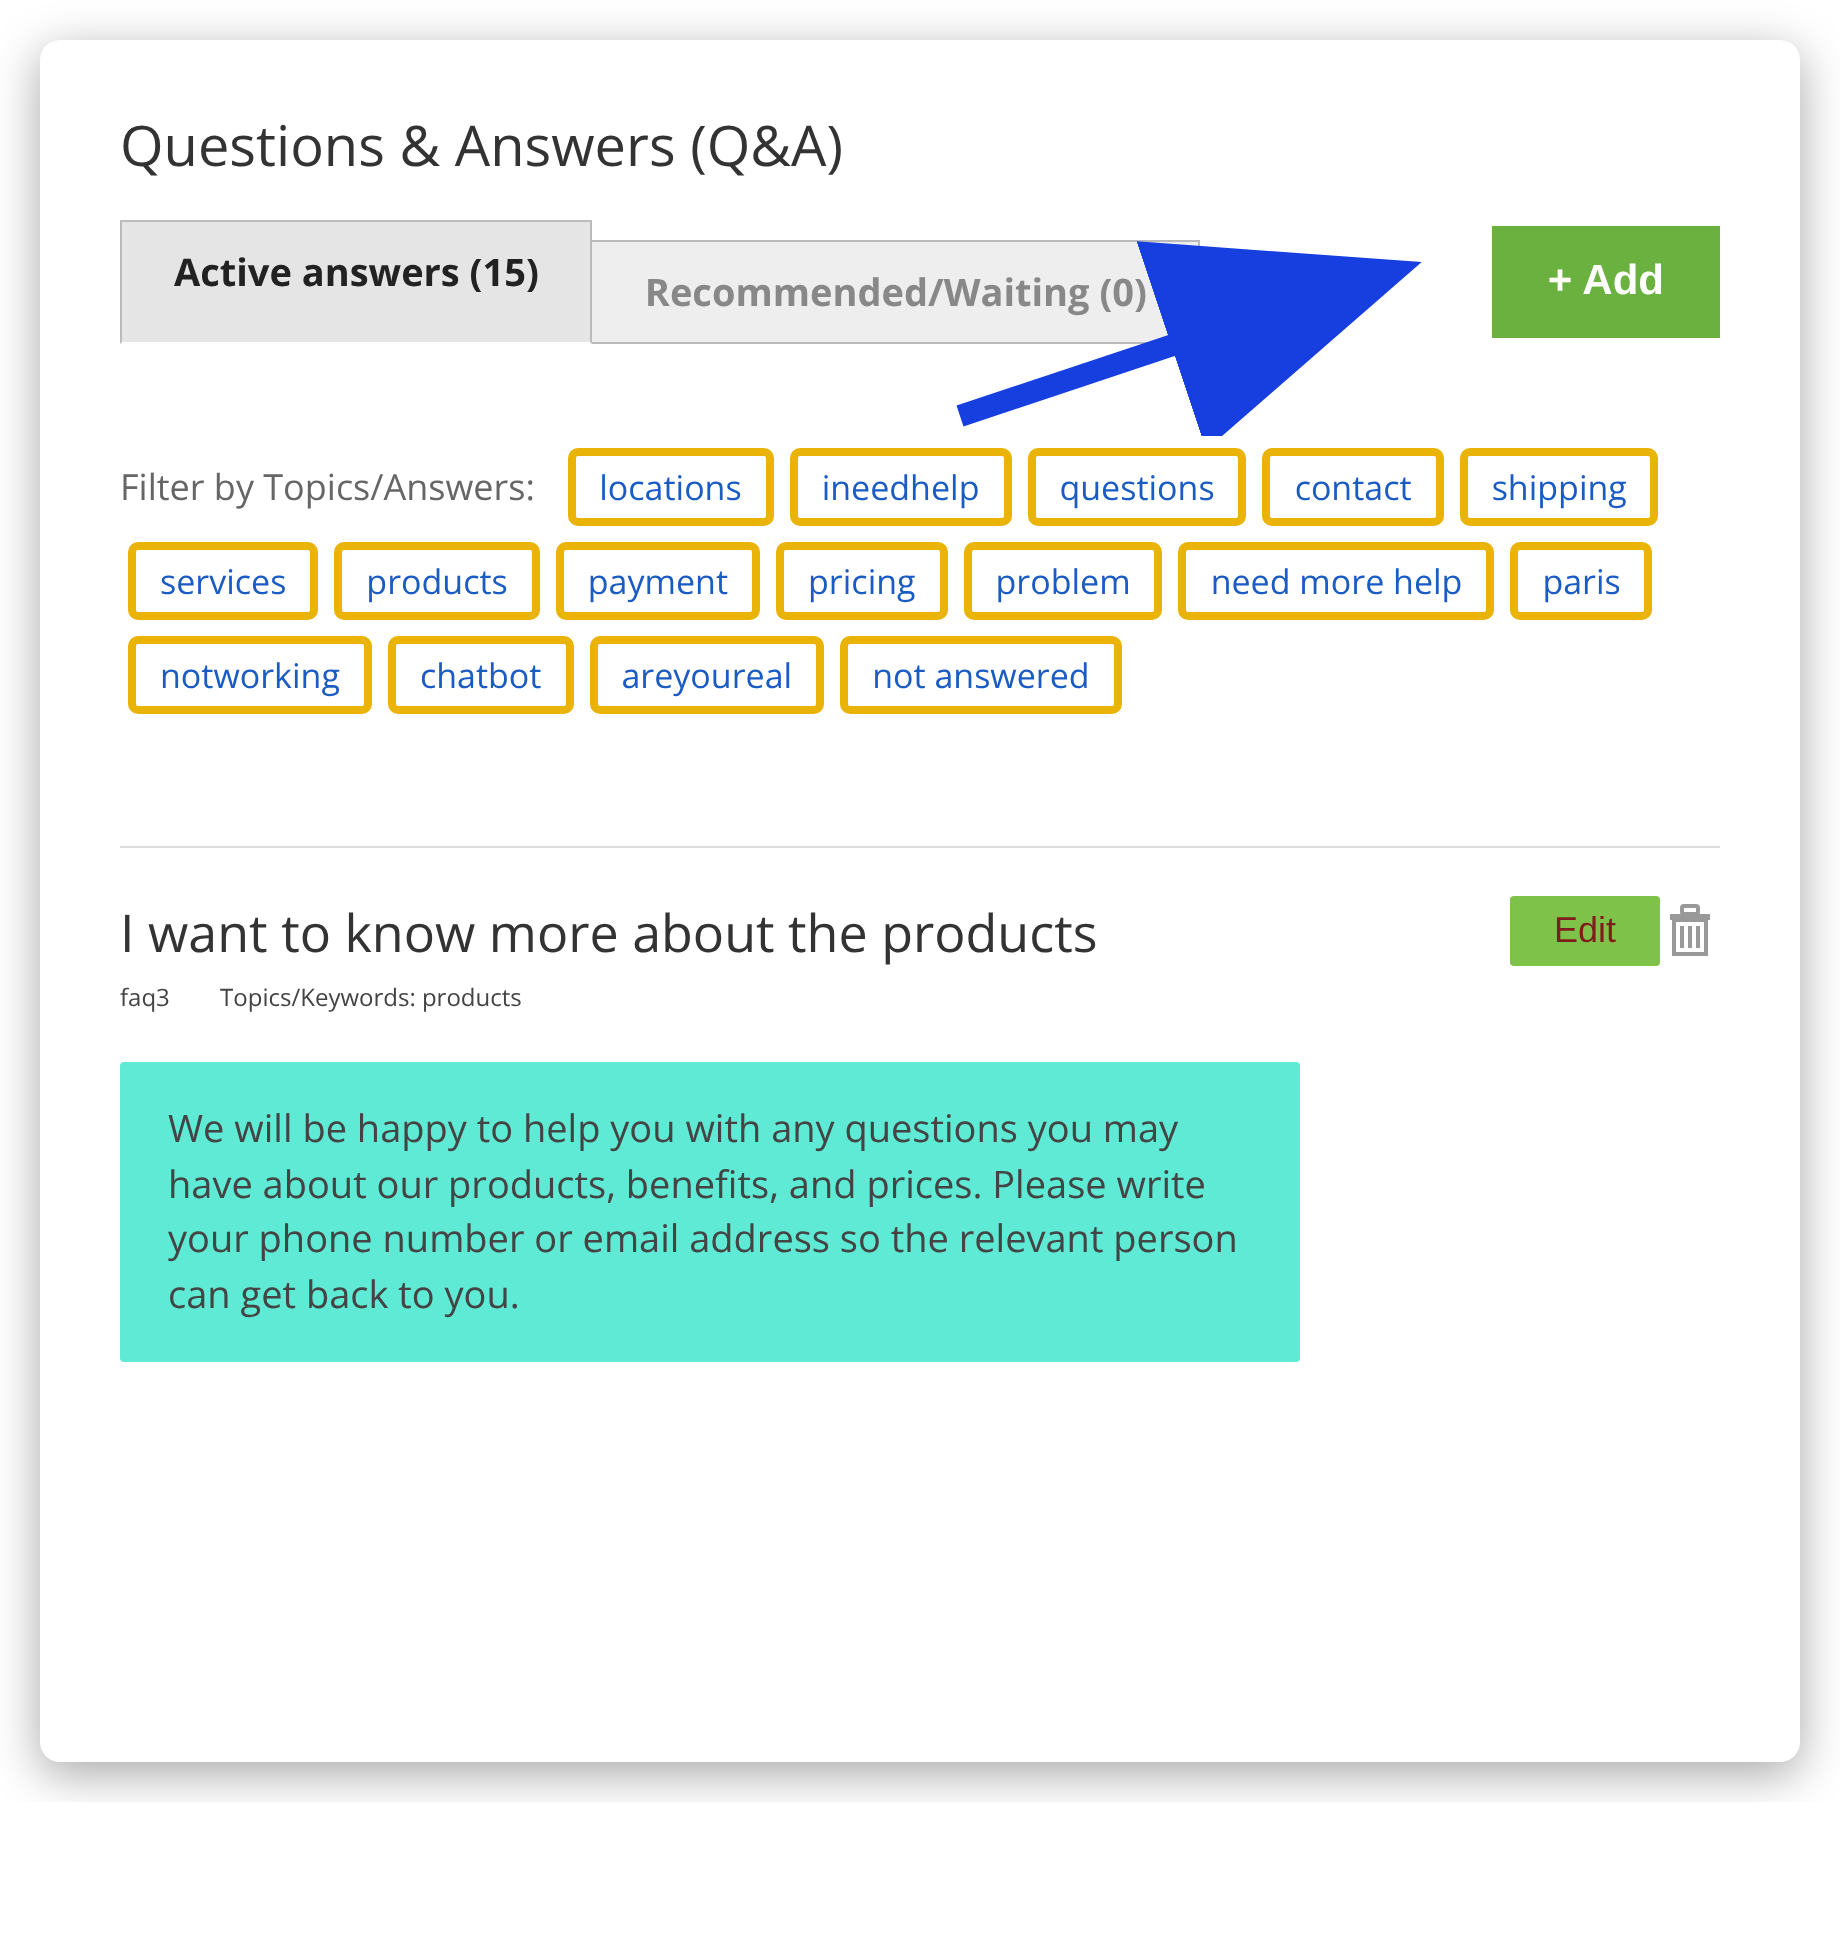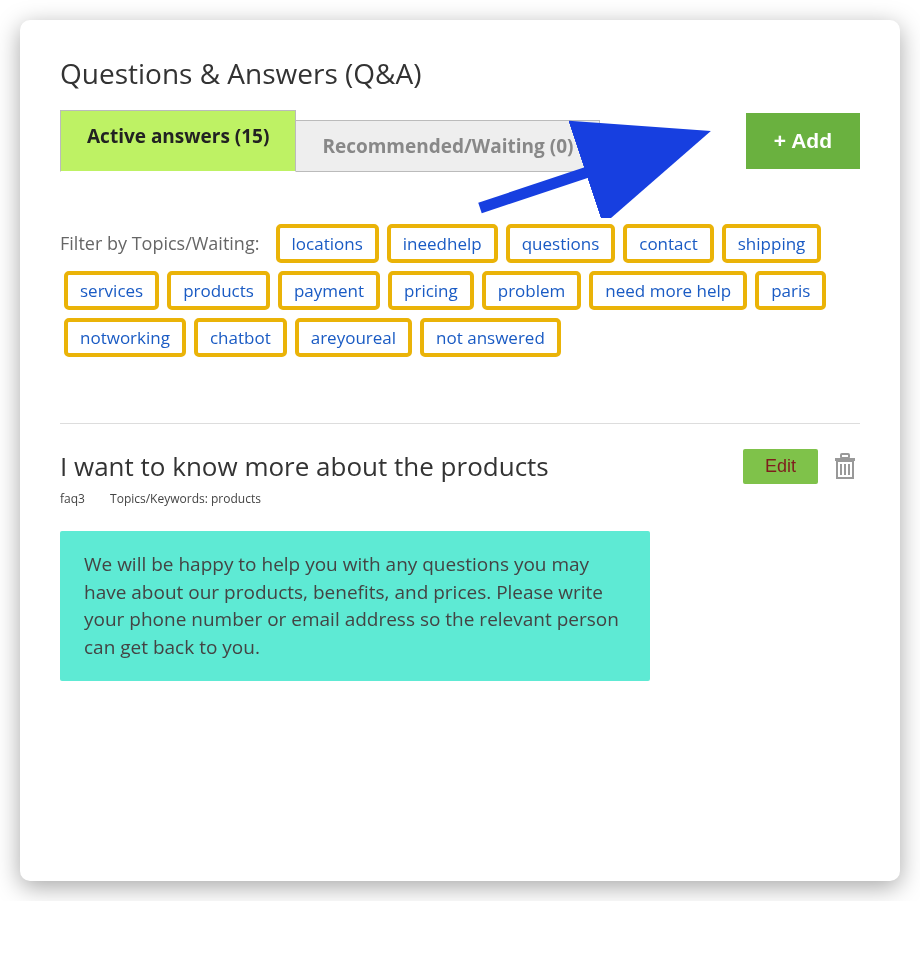--- a/index.html
+++ b/index.html
@@ -35,21 +35,21 @@
     border: 1px solid #bbb;
     padding: 12px 26px;
     font-size: 19px;
     font-weight: 700;
     cursor: pointer;
     background: #eeeeee;
     color: #888;
     position: relative;
   }
   .tab.active {
-    background: #bef264;
+    background: #e5e5e5;
     color: #222;
     border-bottom: 1px solid #fff;
     z-index: 2;
   }
   .tab:not(.active) {
     border-left: none;
     margin-top: 10px;
   }
   .add-btn {
     margin-left: auto;
@@ -92,22 +92,21 @@
     cursor: pointer;
     background: #fff;
   }
   .divider {
     border: none;
     border-top: 1px solid #ddd;
     margin: 62px 0 24px 0;
   }
   .qa-item-header {
     display: flex;
-    align-items: center;
-    gap: 12px;
+    align-items: flex-start;
   }
   .qa-title {
     font-size: 26px;
     font-weight: 400;
     color: #333;
     margin: 0;
     flex: 1;
   }
   .edit-btn {
     background: #7fc24a;
@@ -166,21 +165,21 @@
   <svg class="arrow-overlay" width="260" height="100" viewBox="0 0 260 100">
     <defs>
       <marker id="arrowhead" markerWidth="12" markerHeight="10" refX="10" refY="5" orient="auto">
         <polygon points="0 0, 12 5, 0 10" fill="#173fe0"></polygon>
       </marker>
     </defs>
     <line x1="10" y1="90" x2="220" y2="20" stroke="#173fe0" stroke-width="11" marker-end="url(#arrowhead)"></line>
   </svg>
 
   <div class="filter-section">
-    <span class="filter-label">Filter by Topics/Waiting:</span>
+    <span class="filter-label">Filter by Topics/Answers:</span>
     <span class="topics" id="topics-container"><span class="topic-chip">locations</span><span class="topic-chip">ineedhelp</span><span class="topic-chip">questions</span><span class="topic-chip">contact</span><span class="topic-chip">shipping</span><span class="topic-chip">services</span><span class="topic-chip">products</span><span class="topic-chip">payment</span><span class="topic-chip">pricing</span><span class="topic-chip">problem</span><span class="topic-chip">need more help</span><span class="topic-chip">paris</span><span class="topic-chip">notworking</span><span class="topic-chip">chatbot</span><span class="topic-chip">areyoureal</span><span class="topic-chip">not answered</span></span>
   </div>
 
   <hr class="divider">
 
   <div>
     <div class="qa-item-header">
       <h2 class="qa-title">I want to know more about the products</h2>
       <button class="edit-btn">
         <span>Edit</span>

